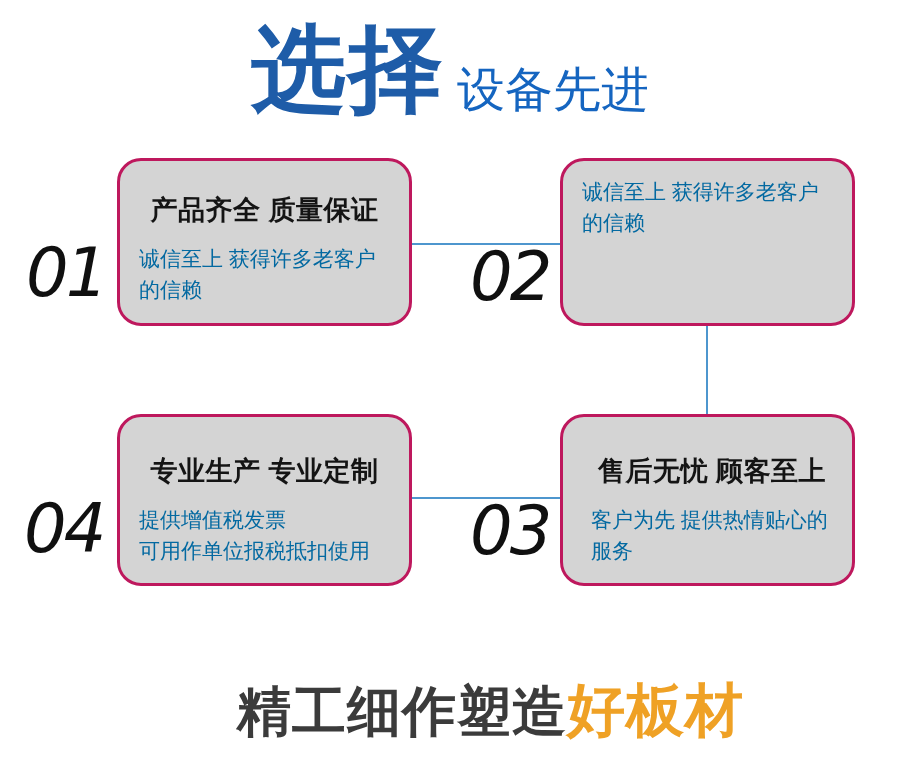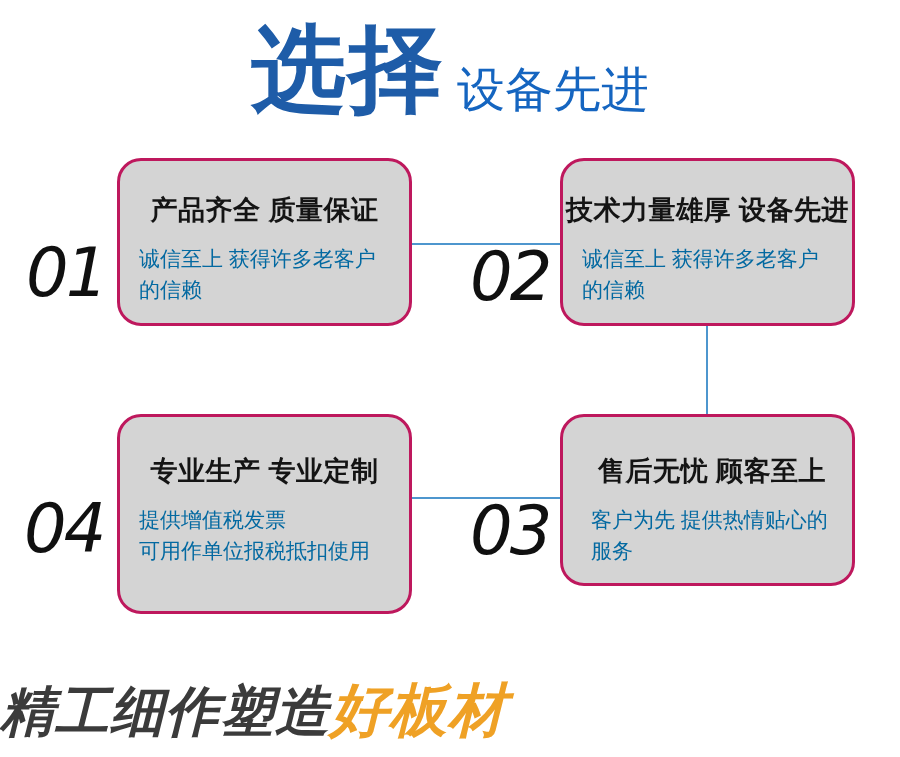--- a/index.html
+++ b/index.html
@@ -20,21 +20,21 @@
     font-size:48px;line-height:1;font-weight:500;color:#1565C0;
     margin-bottom:3px;white-space:nowrap;
   }
   
   .card{
     position:absolute;width:295px;height:168px;box-sizing:border-box;
     background:#D4D4D4;border:3px solid #be185d;border-radius:24px;
   }
   .card.c1{left:117px;top:158px;}
   .card.c2{left:560px;top:158px;}
-  .card.c4{left:117px;top:414px;height:200px;}
+  .card.c4{left:117px;top:414px;height:172px;}
   .card.c3{left:560px;top:414px;height:172px;padding-left:9px;}
   .card-heading{
     margin-top:31px;text-align:center;font-size:27px;font-weight:700;
     color:#141414;white-space:nowrap;letter-spacing:0.5px;
   }
   .card.c4 .card-heading,.card.c3 .card-heading{margin-top:36px;}
   .card-body{
     margin:15px 12px 0 19px;font-size:21px;color:#0369a1;line-height:1.48;
   }
   .card-body div{white-space:nowrap;}
@@ -48,21 +48,21 @@
   .num.n02{left:470px;top:244px;}
   .num.n04{left:24px;top:496px;}
   .num.n03{left:470px;top:498px;}
   
   .connector{position:absolute;background:#4E96CE;}
   .conn-h1{left:411px;top:243px;width:149px;height:2px;}
   .conn-v1{left:706px;top:325px;width:2px;height:90px;}
   .conn-h2{left:411px;top:497px;width:149px;height:2px;}
   
   .footer{
-    position:absolute;top:672px;left:0;width:744px;text-align:left;white-space:nowrap;font-style:italic;
+    position:absolute;top:672px;left:0;width:744px;text-align:right;white-space:nowrap;
   }
   .footer-normal{font-size:54px;font-weight:600;color:#3B3B3B;letter-spacing:1px;}
   .footer-highlight{font-size:58px;font-weight:800;color:#EFA125;letter-spacing:1px;}
 </style>
 </head>
 <body>
 
 <div class="canvas">
 
   <div class="title-row">
@@ -81,21 +81,20 @@
 
   <div class="card c1">
     <div class="card-heading">产品齐全 质量保证</div>
     <div class="card-body">
       <div>诚信至上 获得许多老客户</div>
       <div>的信赖</div>
     </div>
   </div>
 
   <div class="card c2">
-    <div class="card-heading">技术力量雄厚 设备先进</div>
     <div class="card-body">
       <div>诚信至上 获得许多老客户</div>
       <div>的信赖</div>
     </div>
   </div>
 
   <div class="card c3">
     <div class="card-heading">售后无忧 顾客至上</div>
     <div class="card-body">
       <div>客户为先 提供热情贴心的</div>

